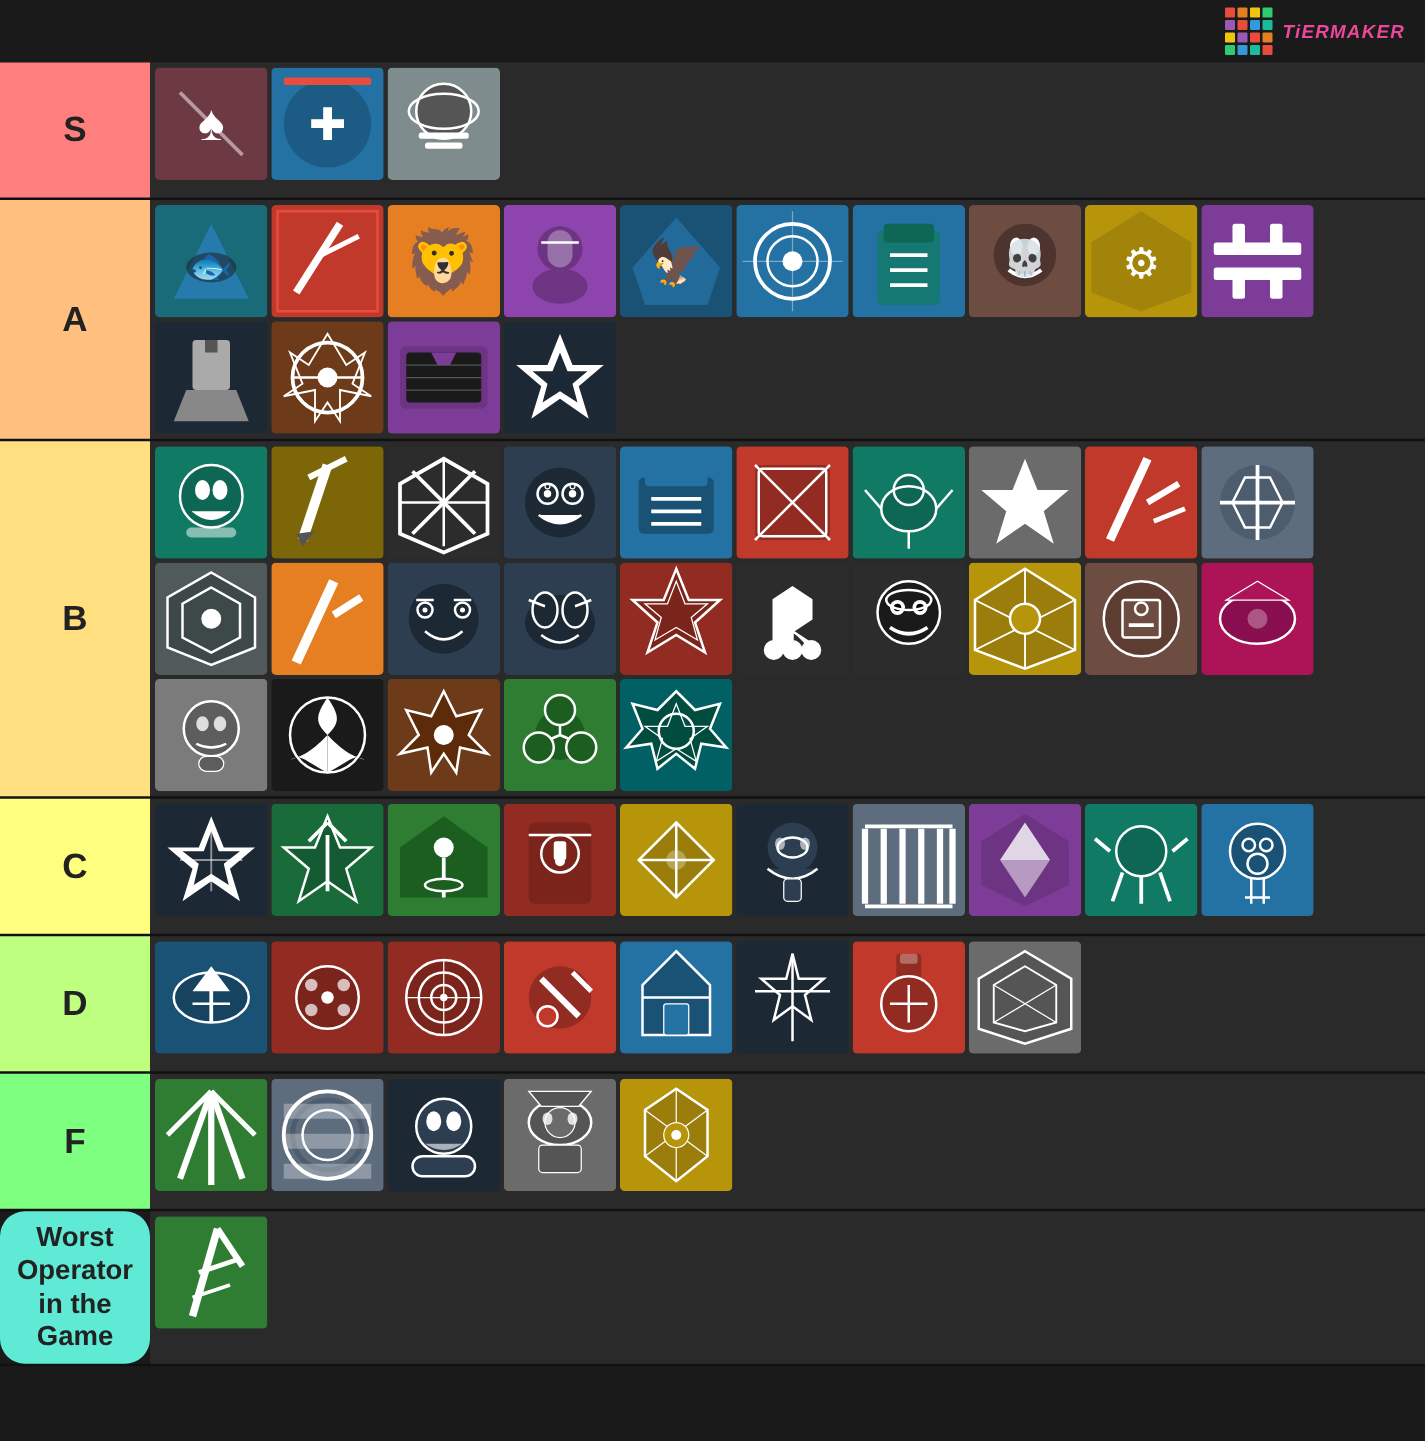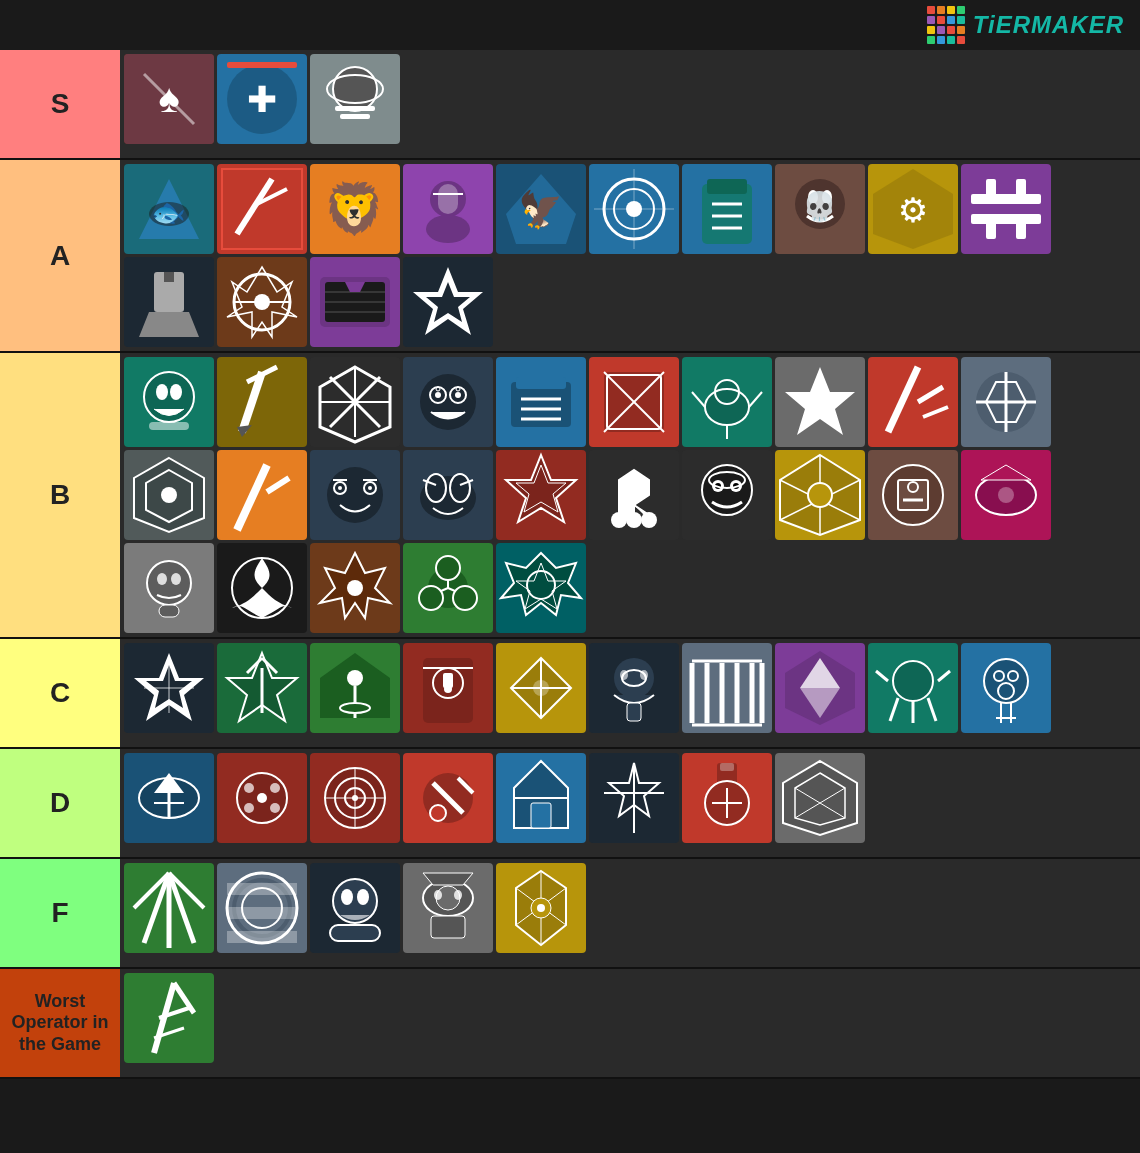--- a/index.html
+++ b/index.html
@@ -28,21 +28,21 @@
       padding: 8px;
       line-height: 1.2;
     }
 
     .tier-s { background: #ff7f7f; }
     .tier-a { background: #ffbf7f; }
     .tier-b { background: #ffdf7f; }
     .tier-c { background: #ffff7f; }
     .tier-d { background: #bfff7f; }
     .tier-f { background: #7fff7f; }
-    .tier-worst { background: #c2410c; font-size: 18px; }
+    .tier-worst { background: #5eead4; font-size: 22px; border-radius: 20px; }
 
     .tier-content {
       flex: 1;
       background: #2a2a2a;
       display: flex;
       flex-wrap: wrap;
       align-content: flex-start;
       padding: 4px;
       gap: 3px;
     }
@@ -82,23 +82,23 @@
       gap: 2px;
     }
 
     .logo-cell {
       width: 8px;
       height: 8px;
       border-radius: 1px;
     }
 
     .logo-text {
-      font-size: 24px;
+      font-size: 15px;
       font-weight: 900;
-      color: #14b8a6;
+      color: #ec4899;
       letter-spacing: 1px;
       font-style: italic;
     }
   </style>
 </head>
 <body>
 
 <div class="header-bar">
   <div class="tiermaker-logo">
     <div class="logo-grid">

